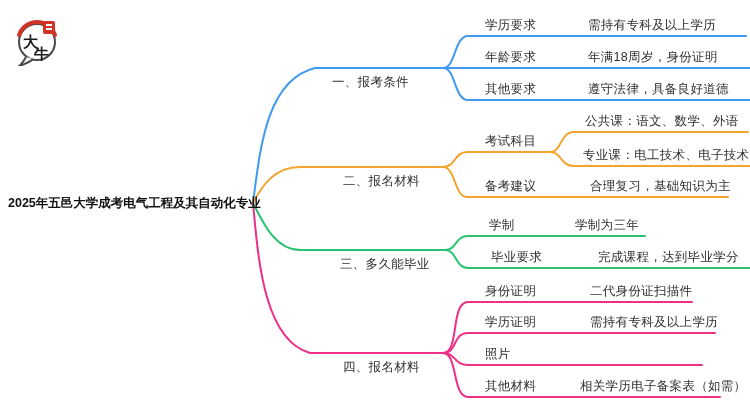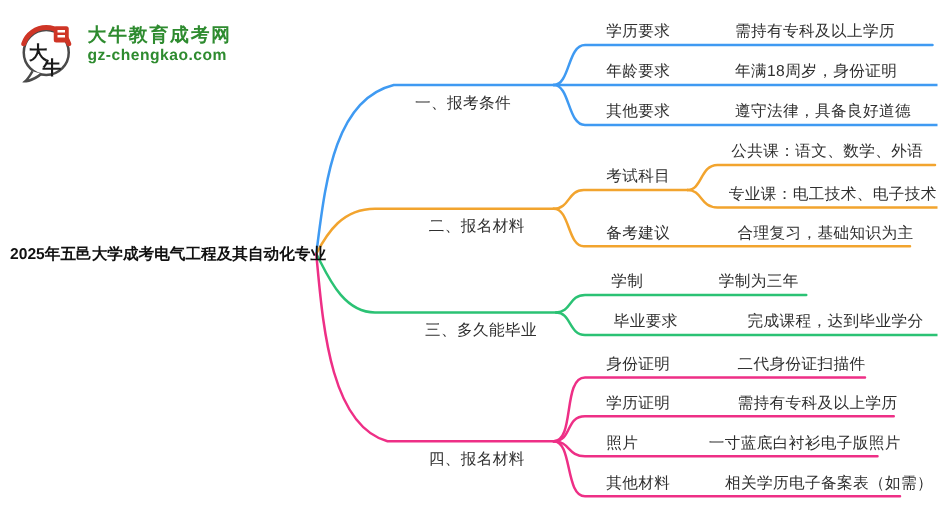--- a/index.html
+++ b/index.html
@@ -69,24 +69,20 @@
     <svg width="50" height="52" viewBox="0 0 50 52">
       <circle cx="25" cy="28" r="18" fill="#ffffff" stroke="#4a4a4a" stroke-width="2"></circle>
       <path d="M14,43 Q10,50 7,52 Q17,49 21,45" fill="#ffffff" stroke="#4a4a4a" stroke-width="2" stroke-linejoin="round"></path>
       <path d="M7,21 A19,19 0 0 1 43,21" fill="none" stroke-width="4" stroke-linecap="round" stroke="#cf3526"></path>
       <rect x="31" y="7" width="12" height="13" rx="2" fill="#cf3526"></rect>
       <rect x="34" y="10" width="6" height="2" fill="#ffffff"></rect>
       <rect x="34" y="14" width="6" height="2" fill="#ffffff"></rect>
       <text x="11" y="33" font-size="15" font-weight="bold" fill="#1a1a1a">大</text>
       <text x="22" y="45" font-size="15" font-weight="bold" fill="#1a1a1a">牛</text>
     </svg>
-    <div class="logo-text">
-      <div class="logo-title">大牛教育成考网</div>
-      <div class="logo-domain">gz-chengkao.com</div>
-    </div>
   </div>
 
   <div class="root-topic">2025年五邑大学成考电气工程及其自动化专业</div>
 
   <div class="node branch-label" style="left:332px;top:49px;">一、报考条件</div>
   <div class="node" style="left:485px;top:17px;">学历要求</div>
   <div class="node" style="left:588px;top:17px;">需持有专科及以上学历</div>
   <div class="node" style="left:485px;top:49px;">年龄要求</div>
   <div class="node" style="left:588px;top:49px;">年满18周岁，身份证明</div>
   <div class="node" style="left:485px;top:81px;">其他要求</div>
@@ -104,17 +100,16 @@
   <div class="node" style="left:575px;top:217px;">学制为三年</div>
   <div class="node" style="left:491px;top:249px;">毕业要求</div>
   <div class="node" style="left:598px;top:249px;">完成课程，达到毕业学分</div>
 
   <div class="node branch-label" style="left:343px;top:334px;">四、报名材料</div>
   <div class="node" style="left:485px;top:283px;">身份证明</div>
   <div class="node" style="left:590px;top:283px;">二代身份证扫描件</div>
   <div class="node" style="left:485px;top:314px;">学历证明</div>
   <div class="node" style="left:590px;top:314px;">需持有专科及以上学历</div>
   <div class="node" style="left:485px;top:346px;">照片</div>
-  <div class="node" style="left:567px;top:346px;">一寸蓝底白衬衫电子版照片</div>
   <div class="node" style="left:485px;top:378px;">其他材料</div>
   <div class="node" style="left:580px;top:378px;">相关学历电子备案表（如需）</div>
 
 </div>
 
 </body></html>

